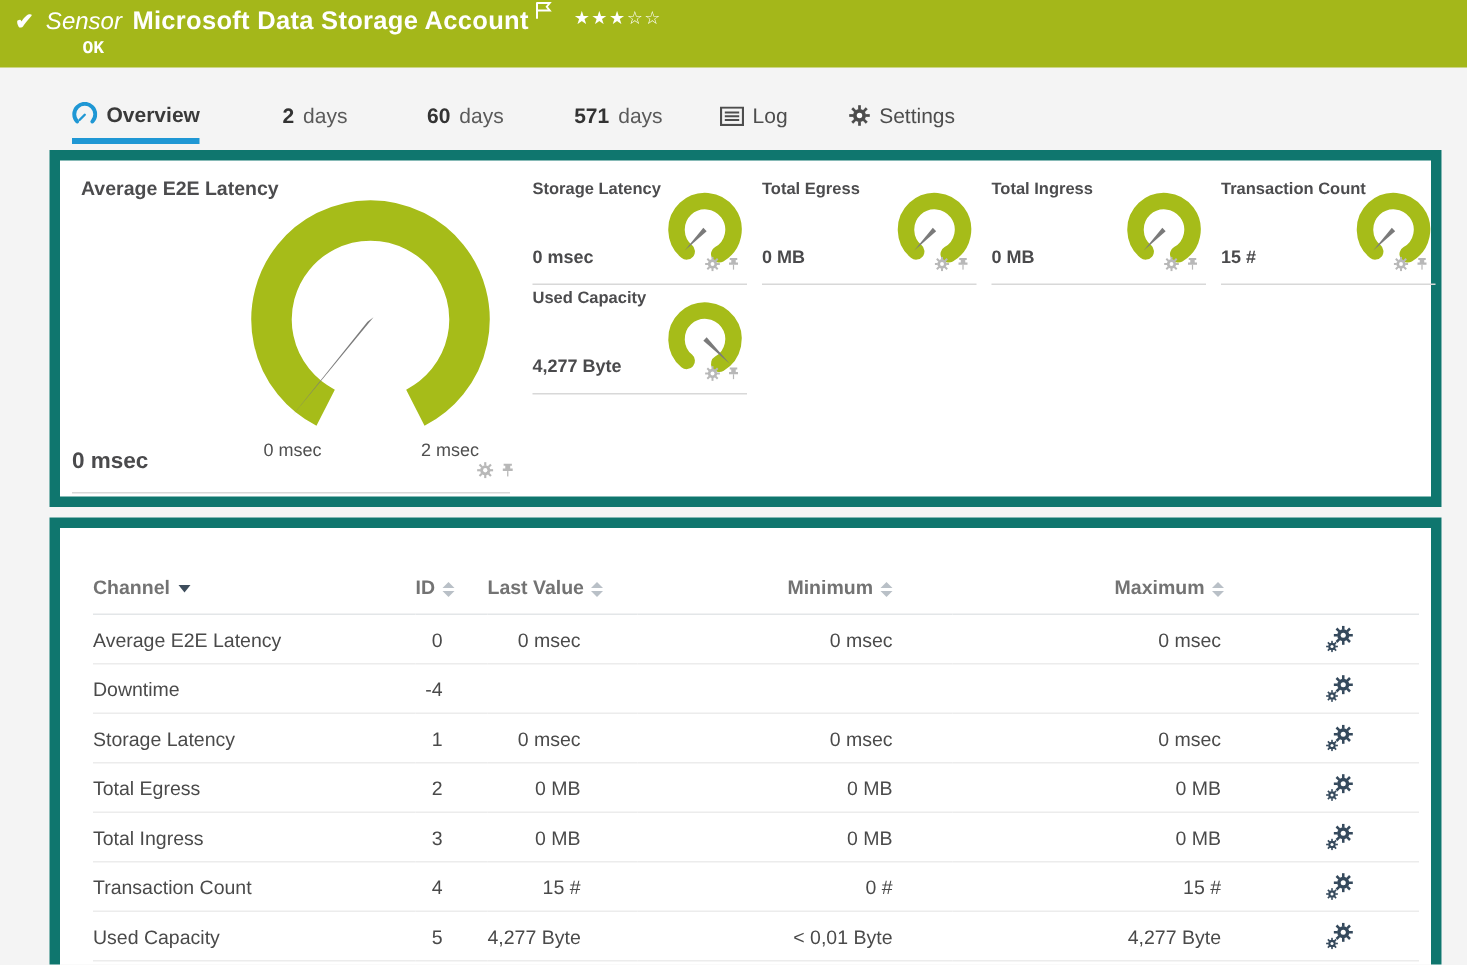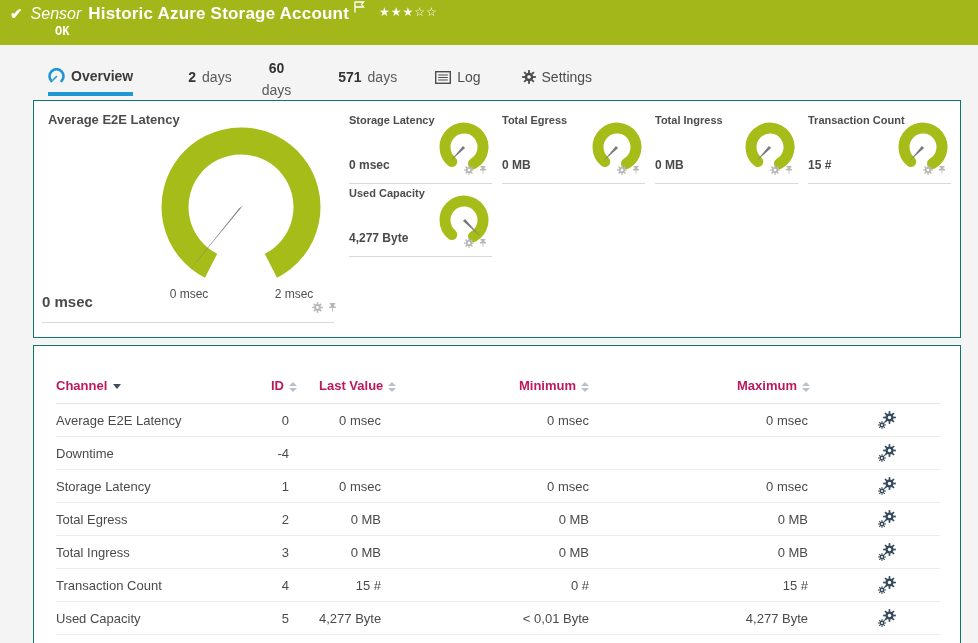--- a/index.html
+++ b/index.html
@@ -27,29 +27,29 @@
   .tabbar {
     position:absolute; left:0; top:60px; width:978px; height:36px;
     display:flex; align-items:stretch; font-size:14px; color:#4d4d4d;
   }
   .tab { display:flex; align-items:center; gap:6px; cursor:pointer; padding-bottom:2px; }
   .tab .num { font-weight:bold; color:#333; }
   .tab .lbl-light { color:#5a5a5a; }
   .tab-overview { margin-left:48px; border-bottom:4px solid #1f97d4; font-weight:bold; color:#3a3a3a; padding-bottom:0; }
   .tab-live     { margin-left:25px; }
   .tab-2days    { margin-left:55px; }
-  .tab-60days   { margin-left:30px;flex-direction:column; }
+  .tab-60days   { margin-left:53px; }
   .tab-365days  { margin-left:47px; }
   .tab-historic { margin-left:51px; }
   .tab-log      { margin-left:38px; }
   .tab-settings { margin-left:41px; }
   .tab svg { display:block; }
 
   
-  .card { position:absolute; left:33px; width:928px; background:#fff; border:1px solid #0f766e; }
+  .card { position:absolute; left:33px; width:928px; background:#fff; border:7px solid #0f766e; }
   .card-gauges { top:100px; height:238px; }
   .card-table  { top:345px; height:320px; }
 
   
   .main-gauge-title { position:absolute; left:14px; top:11px; font-size:13px; font-weight:bold; color:#4c4c4e; }
   .main-gauge-svg { position:absolute; left:122px; top:26px; }
   .scale-label { position:absolute; top:186px; width:66px; text-align:center; font-size:12px; color:#4f4f4f; }
   .scale-min { left:122px; }
   .scale-max { left:227px; }
   .main-gauge-value { position:absolute; left:8px; top:192px; font-size:15px; font-weight:bold; color:#4a4a4c; }
@@ -68,21 +68,21 @@
   .tile-title { position:absolute; left:0; top:3px; font-size:11px; font-weight:bold; color:#4c4c4e; }
   .tile-value { position:absolute; left:0; top:47px; font-size:12px; font-weight:bold; color:#4a4a4c; }
   .tile-gauge { position:absolute; right:1px; top:9px; }
   .tile-tools { right:4px; top:54px; }
   .tile-hr { left:0; bottom:0; width:143px; top:auto; }
 
   
   table.channels { position:absolute; left:22px; top:24px; width:884px; border-collapse:collapse; table-layout:fixed; font-size:13px; }
   .col-channel { width:215px; } .col-id { width:48px; } .col-last { width:100px; }
   .col-min { width:210px; } .col-max { width:215px; } .col-gear { width:96px; }
-  th { font-weight:bold; color:#be185d; padding:8px 0 10px 0; border-bottom:1px solid #e3e6e8; white-space:nowrap; }
+  th { font-weight:bold; color:#737373; padding:8px 0 10px 0; border-bottom:1px solid #e3e6e8; white-space:nowrap; }
   th.al { text-align:left; }
   th.ar { text-align:right; }
   th.th-id  { padding-right:28px; }
   th.th-min { padding-right:40px; }
   th.th-max { padding-right:34px; }
   td { height:33px; border-bottom:1px solid #ececec; color:#4a4a4a; white-space:nowrap; }
   td.c-name { text-align:left; }
   td.c-id   { text-align:right; padding-right:30px; }
   td.c-last { text-align:right; padding-right:38px; }
   td.c-min  { text-align:right; padding-right:40px; }
@@ -121,21 +121,21 @@
         <rect x="9.2" y="11" width="1.6" height="6.5"></rect>
       </g>
     </symbol>
   </defs>
 </svg>
 
 <div class="topbar">
   <div class="topbar-line1">
     <span class="status-check">✔</span>
     <span class="kind-label">Sensor</span>
-    <span class="sensor-title">Historic Azure Storage Account</span>
+    <span class="sensor-title">Microsoft Data Storage Account</span>
     <span class="flag-icon">
       <svg width="11" height="12" viewBox="0 0 11 12">
           <path d="M1 0.5 V11.5 M1 1 H9.5 L7.5 3.5 L9.5 6 H1" fill="none" stroke="#fff" stroke-width="1.3"></path>
         </svg>
     </span>
     <span class="stars"><span>★★★</span><span>☆☆</span></span>
   </div>
   <div class="status-text">OK</div>
 </div>
 

